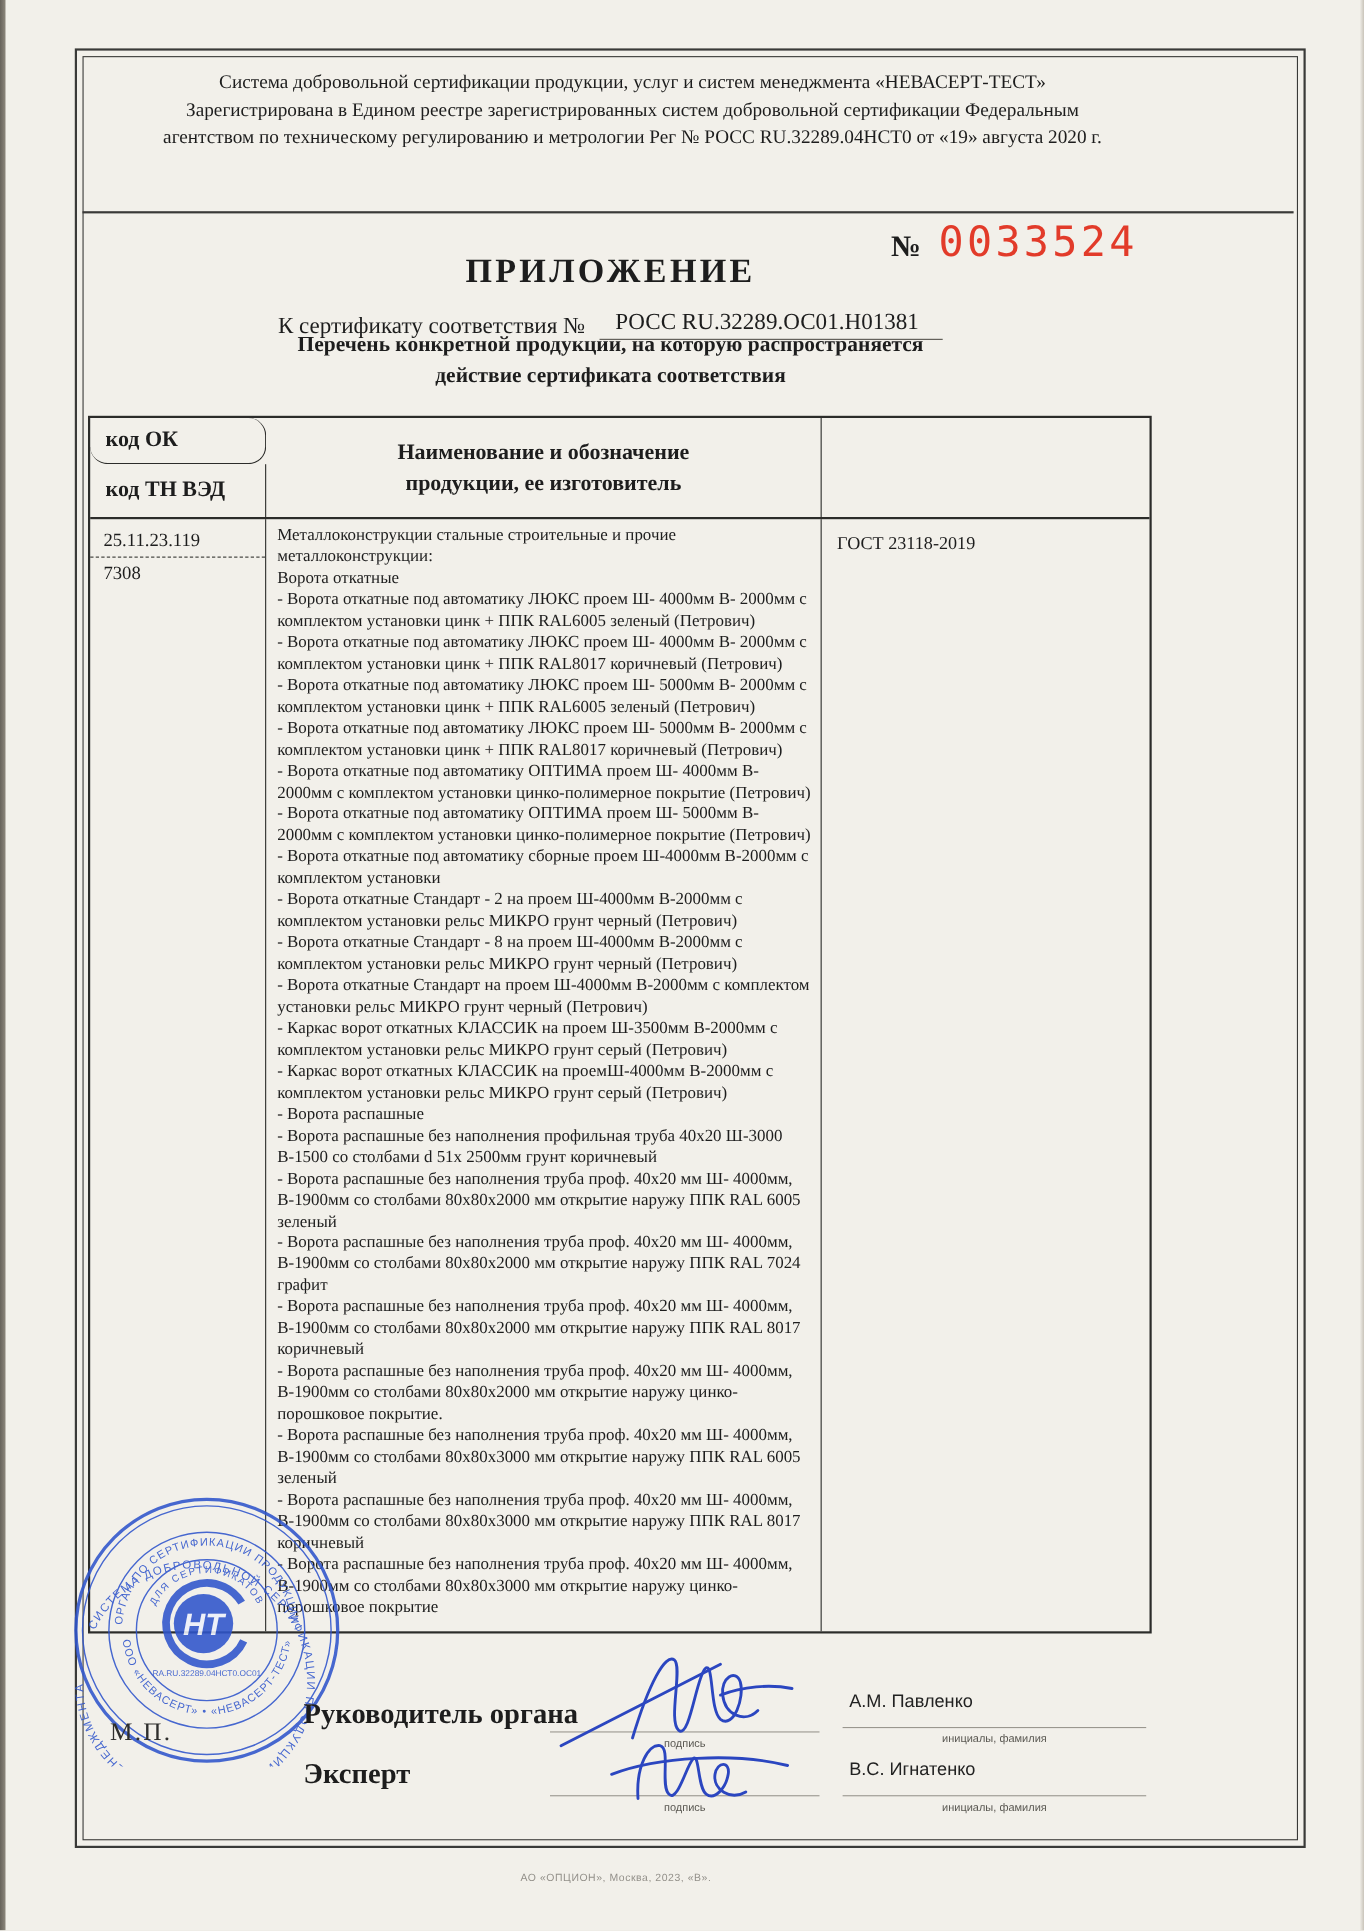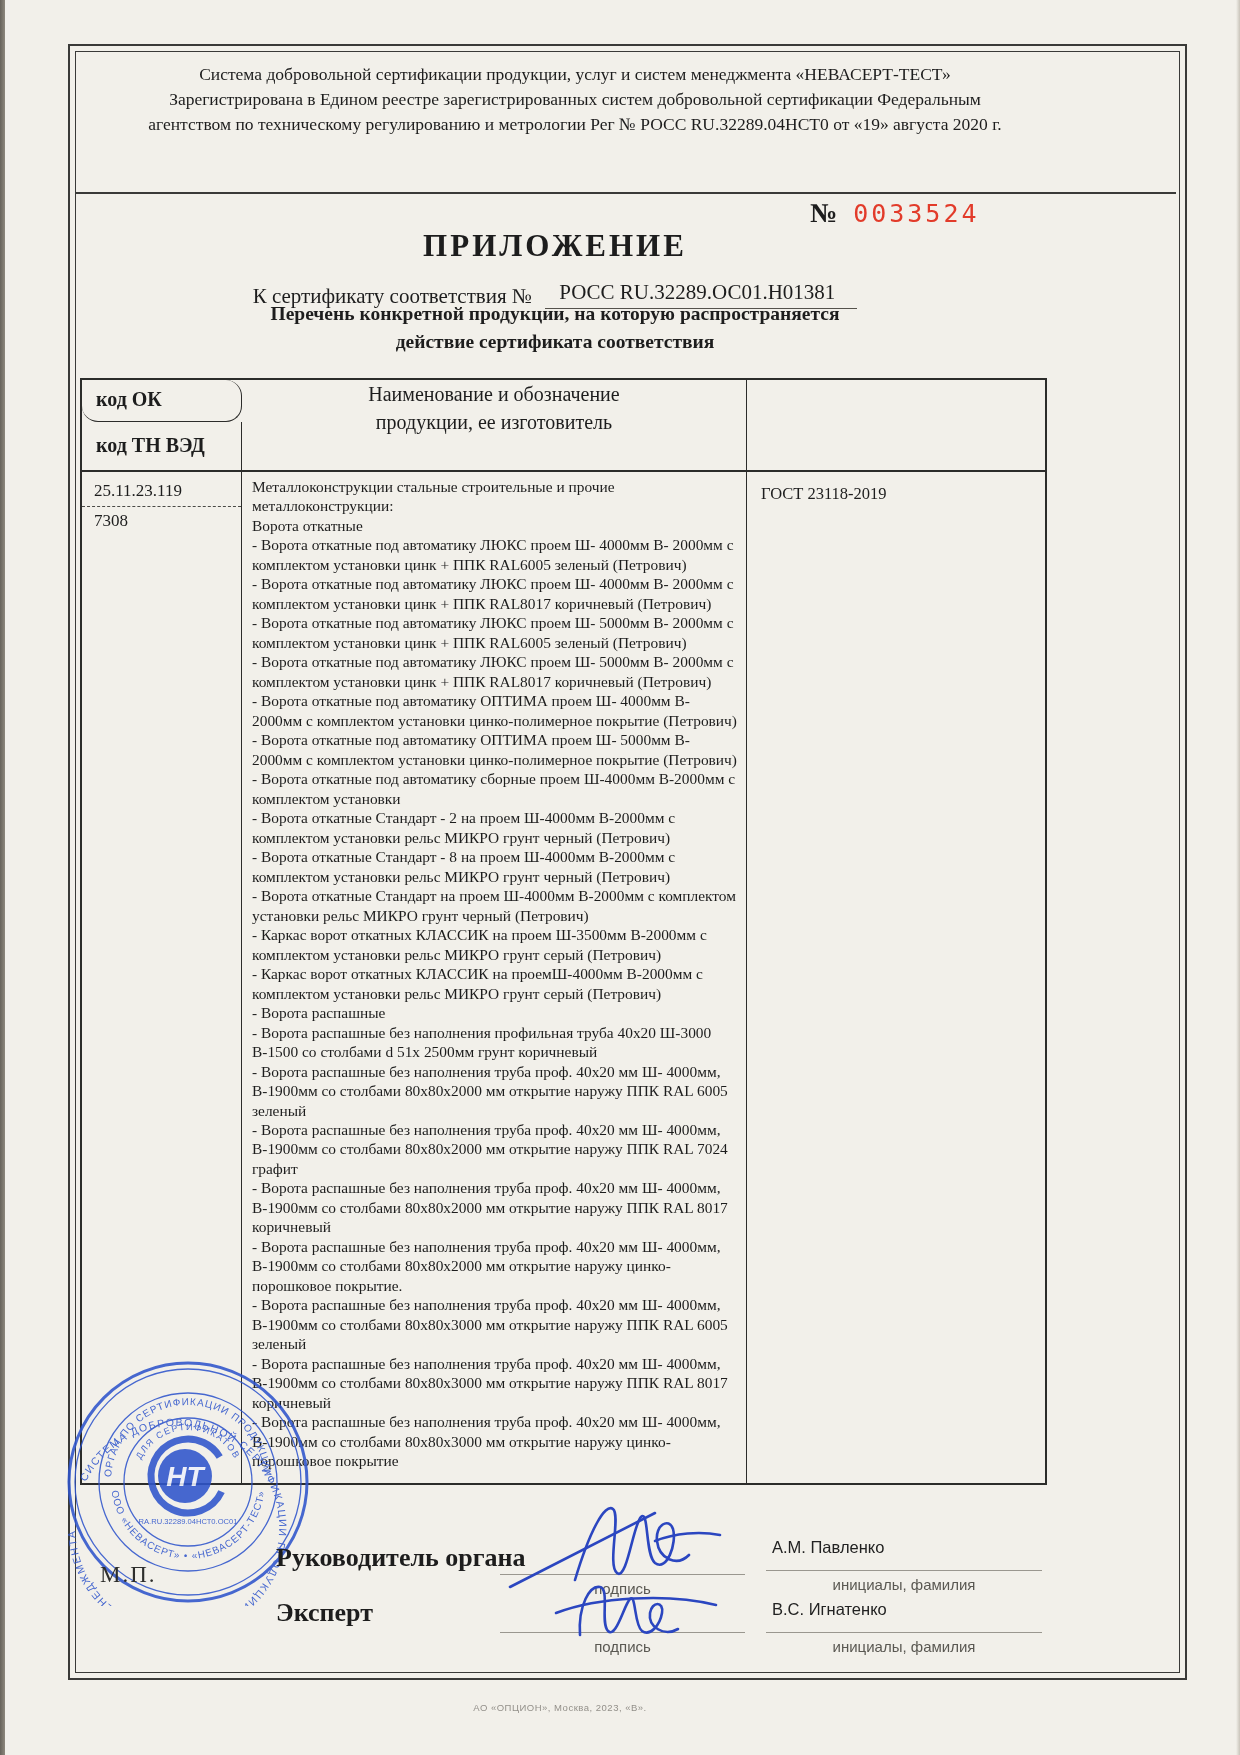--- a/index.html
+++ b/index.html
@@ -19,60 +19,60 @@
   .frame-inner{position:absolute;left:5px;top:5px;right:5px;bottom:5px;
     border:1px solid #3a3a38;}
   
   .header{position:absolute;left:80px;top:56px;width:990px;text-align:center;}
   .header-title{font-size:37px;font-weight:bold;letter-spacing:1px;white-space:nowrap;}
   .header-sub{font-size:17.5px;line-height:25px;margin-top:6px;}
   .header-rule{position:absolute;left:75px;top:192px;width:1101px;border-top:2px solid #3a3a38;}
   
   .cert-no{position:absolute;left:810px;top:198px;white-space:nowrap;}
   .cert-no .no-sym{font-size:27px;font-weight:bold;}
-  .cert-no .no-digits{font-family:"DejaVu Sans Mono",monospace;font-size:25px;
+  .cert-no .no-digits{font-family:"DejaVu Sans Mono",monospace;font-size:38px;
     letter-spacing:3px;margin-left:12px;}
   .app-title{position:absolute;left:80px;top:228px;width:950px;text-align:center;
     font-size:31px;font-weight:bold;letter-spacing:3px;}
   .to-cert{position:absolute;left:80px;top:284px;width:950px;text-align:center;
     font-size:21px;white-space:nowrap;}
   .to-cert .cert-num{display:inline-block;border-bottom:1.5px solid #55524c;
     padding:0 22px 3px 14px;position:relative;top:-4px;margin-left:8px;}
   .subtitle{position:absolute;left:80px;top:300px;width:950px;text-align:center;
     font-size:19.5px;font-weight:bold;line-height:28px;}
   
   .doc-table{position:absolute;left:80px;top:378px;width:963px;
     border:2px solid #2c2c2a;}
   .thead{display:grid;grid-template-columns:160px 505px 296px;
     grid-template-rows:42px 48px;border-bottom:2px solid #2c2c2a;}
   .cell{box-sizing:border-box;}
   .cell-ok{grid-area:1/1/2/2;border-right:1.5px solid #2c2c2a;border-bottom:1.5px solid #2c2c2a;
     font-size:20px;font-weight:bold;padding:8px 0 0 14px;border-radius:16px;}
   .cell-tnved{grid-area:2/1/3/2;border-right:1.5px solid #2c2c2a;
     font-size:20px;font-weight:bold;padding:12px 0 0 14px;}
   .cell-name{grid-area:1/2/3/3;border-right:1.5px solid #2c2c2a;
-    display:flex;flex-direction:column;justify-content:flex-start;align-items:center;
-    font-size:20px;font-weight:normal;line-height:28px;text-align:center;}
+    display:flex;flex-direction:column;justify-content:center;align-items:center;
+    font-size:20px;font-weight:bold;line-height:28px;text-align:center;}
   .cell-doc{grid-area:1/3/3/4;display:flex;flex-direction:column;justify-content:center;
     align-items:center;font-size:19px;font-weight:bold;line-height:26px;text-align:center;
     padding-top:4px;}
   .tbody{display:grid;grid-template-columns:160px 505px 296px;}
   .bcell-code{box-sizing:border-box;border-right:1.5px solid #2c2c2a;
     padding:9px 8px 0 12px;font-size:17px;}
   .dashed-sep{border-top:1.6px dashed #4a4a46;margin:5px -8px 4px -12px;}
   .bcell-items{box-sizing:border-box;border-right:1.5px solid #2c2c2a;
     padding:5px 8px 12px 10px;font-size:15.4px;line-height:1.265;}
   .bcell-doc{box-sizing:border-box;padding:12px 10px 0 14px;font-size:16.5px;}
   .product-line{margin:0;}
   
   .mp-label{position:absolute;left:100px;top:1562px;font-size:23px;letter-spacing:2px;color:#2e2e2c;}
   .stamp{position:absolute;left:64px;top:1358px;width:248px;height:248px;opacity:.88;}
   .sig-label{position:absolute;font-size:26px;font-weight:bold;white-space:nowrap;}
   .sig-line{position:absolute;border-bottom:1.2px solid #9a978f;}
-  .sig-caption{position:absolute;font-family:"Liberation Sans",sans-serif;font-size:15px;
+  .sig-caption{position:absolute;font-family:"Liberation Sans",sans-serif;font-size:10px;
     color:#5a5852;text-align:center;}
   .sig-name{position:absolute;font-family:"Liberation Sans",sans-serif;font-size:16.5px;
     color:#222;white-space:nowrap;}
   .sig-script{position:absolute;}
   
   .imprint{position:absolute;left:0;top:1702px;width:1120px;text-align:center;
     font-family:"Liberation Sans",sans-serif;font-size:9.5px;color:#93908a;letter-spacing:.5px;}
   .red{color:#e23b2a;}
 </style>
 </head>

